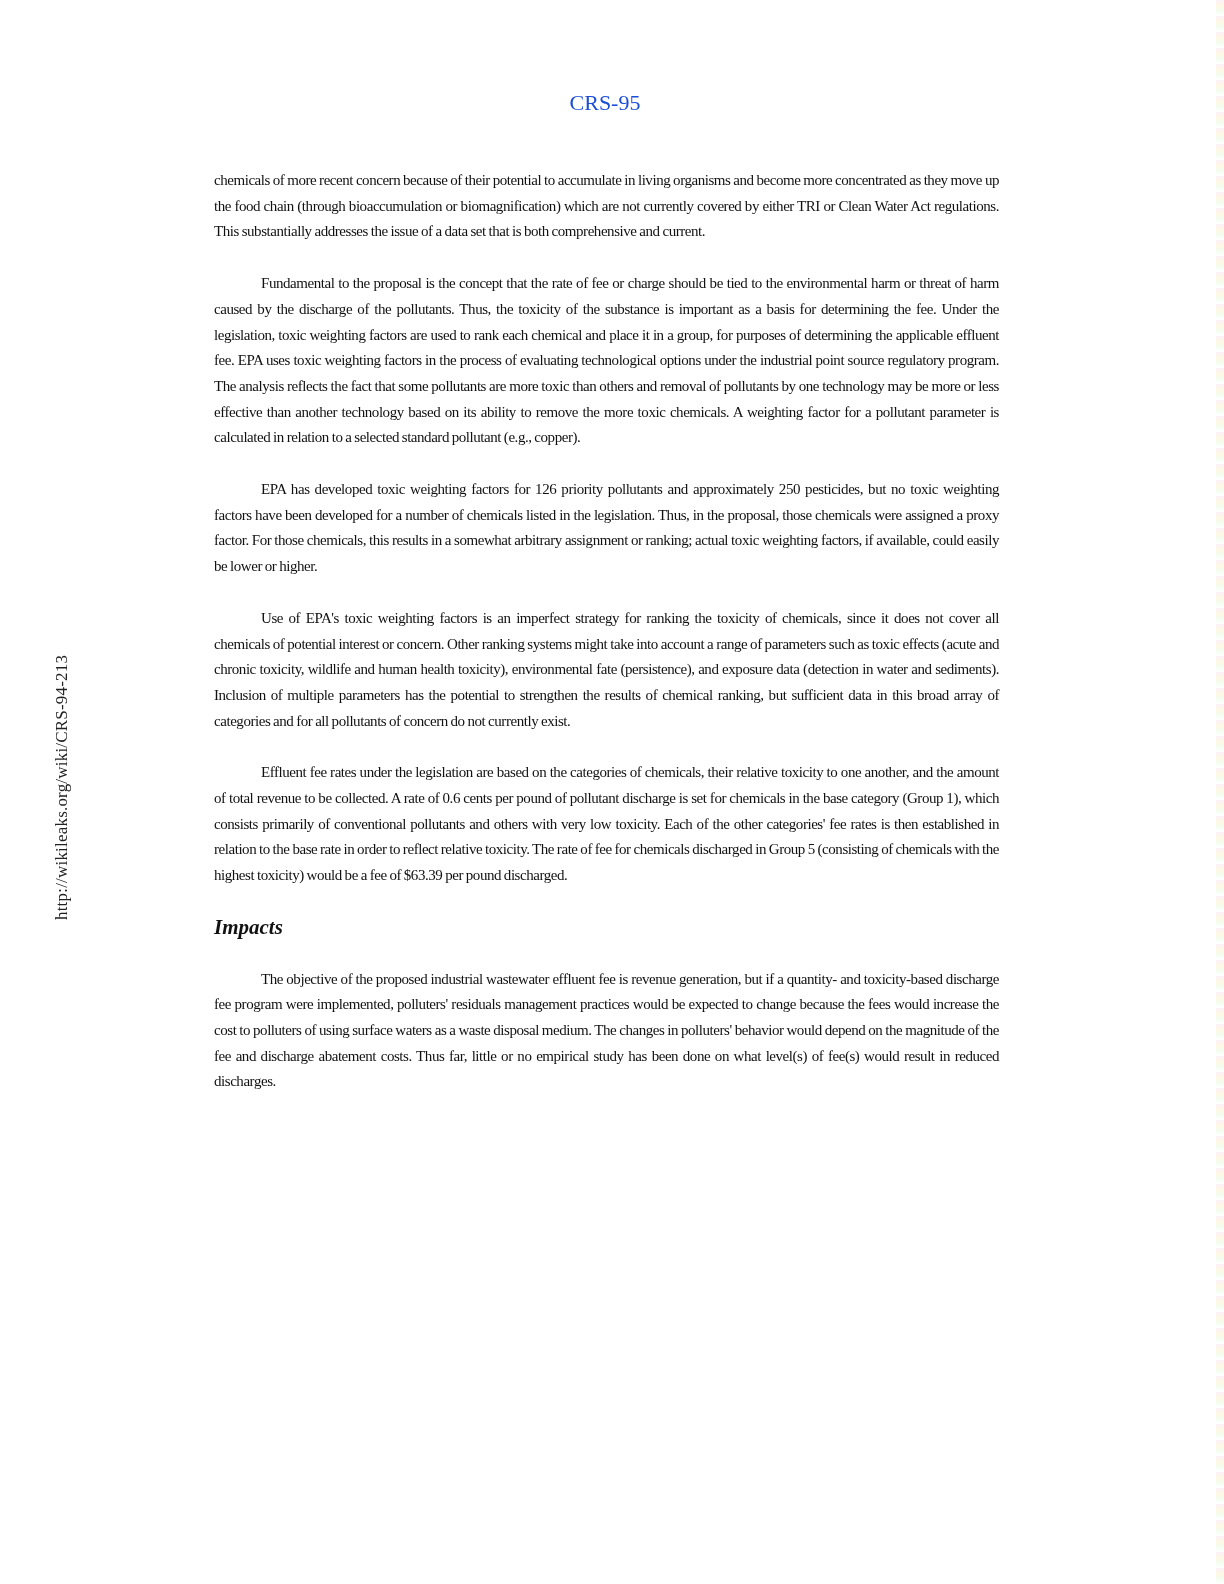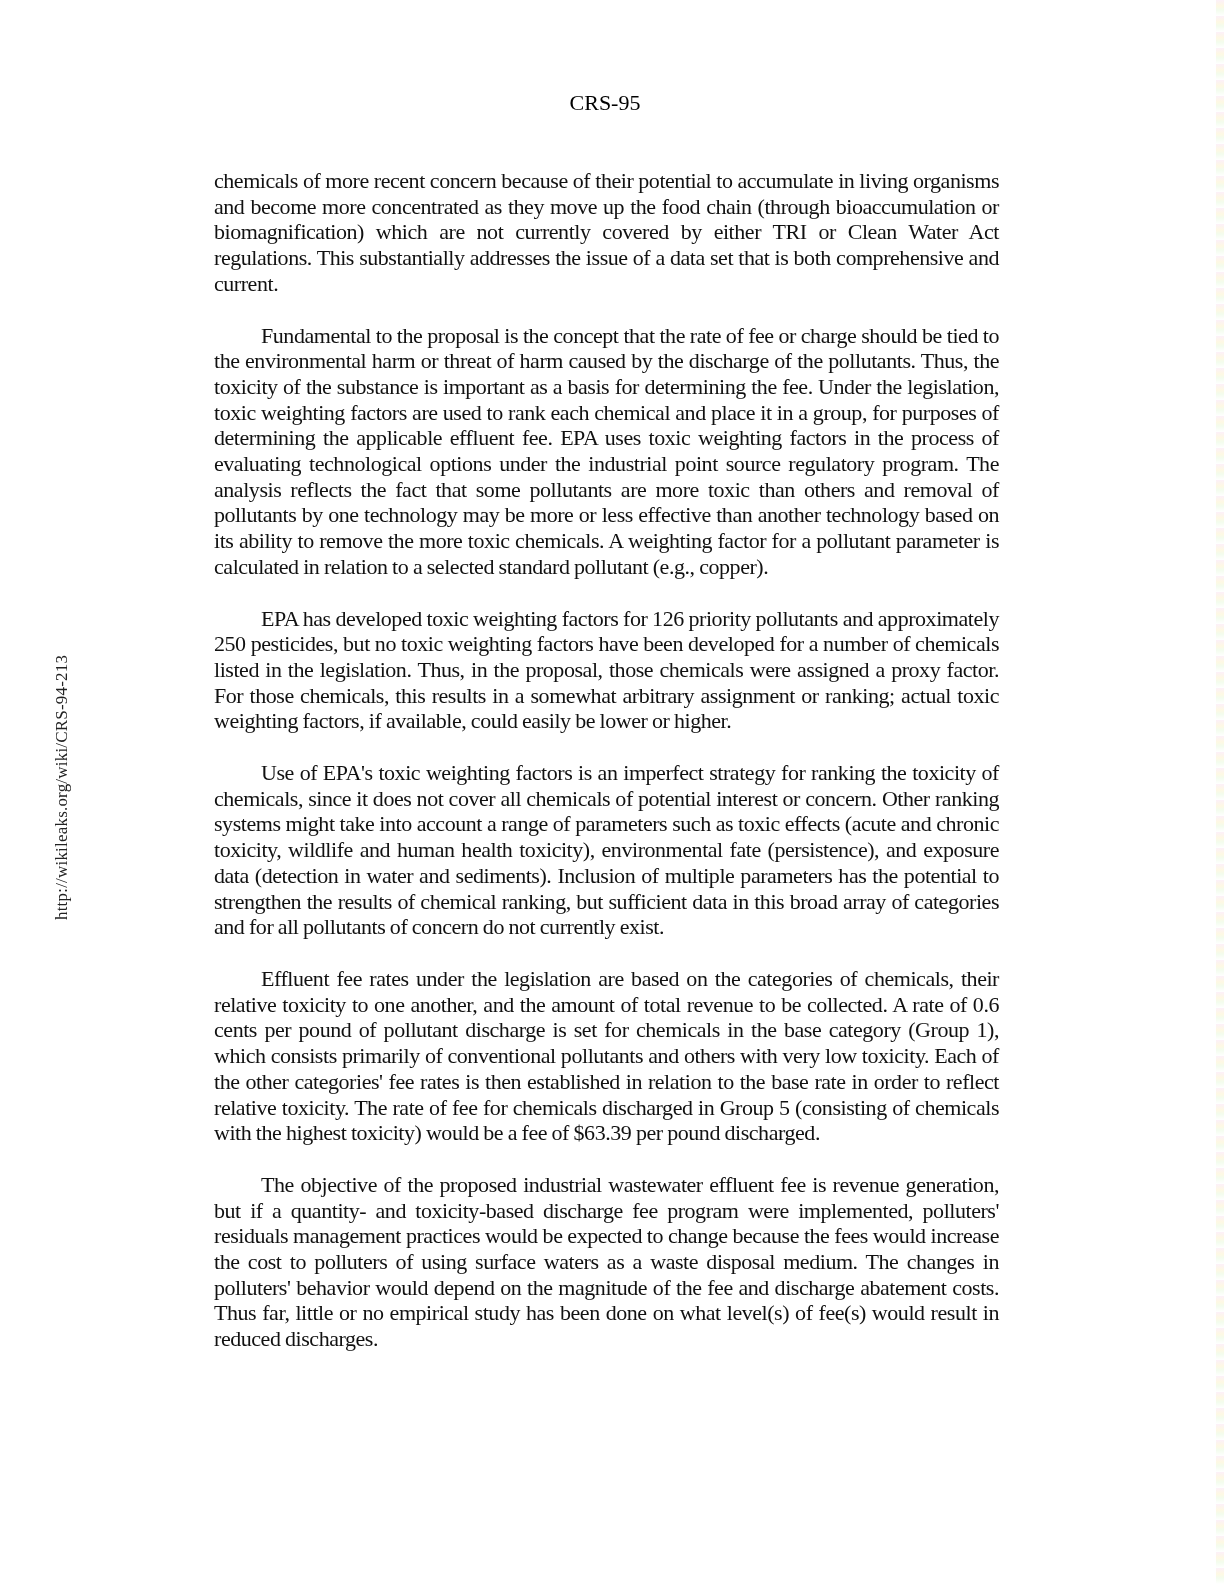--- a/index.html
+++ b/index.html
@@ -14,28 +14,28 @@
       opacity: 0.7;
     }
     .side-url {
       position: absolute; left: 52px; top: 920px;
       transform: rotate(-90deg); transform-origin: 0 0;
       font-size: 17px; letter-spacing: 0.2px; color: #222;
       white-space: nowrap;
     }
     .page-header {
       position: absolute; top: 90px; left: 0; width: 1210px; text-align: center;
-      font-size: 22px; color: #000000;
+      font-size: 22px; color: #1d4ed8;
     }
     .body-text {
       position: absolute; left: 214px; top: 168px; width: 785px;
     }
     .para {
       margin: 0 0 26px 0;
-      font-size: 22px; line-height: 25.7px; text-align: justify;
+      font-size: 15px; line-height: 25.7px; text-align: justify;
       letter-spacing: -0.45px; word-spacing: -0.5px;
     }
     .para.indent { text-indent: 47px; font-family: Liberation Serif, serif; }
     .section-heading {
       margin: 0 0 26px 0; font-size: 21px; line-height: 25.7px;
       font-weight: bold; font-style: italic;
     }
   </style>
 </head>
 <body>
@@ -45,14 +45,15 @@
 <div class="side-url">http://wikileaks.org/wiki/CRS-94-213</div>
 
 <div class="page-header">CRS-95</div>
 
 <div class="body-text">
   <p class="para">chemicals of more recent concern because of their potential to accumulate in living organisms and become more concentrated as they move up the food chain (through bioaccumulation or biomagnification) which are not currently covered by either TRI or Clean Water Act regulations. This substantially addresses the issue of a data set that is both comprehensive and current.</p>
   <p class="para indent">Fundamental to the proposal is the concept that the rate of fee or charge should be tied to the environmental harm or threat of harm caused by the discharge of the pollutants. Thus, the toxicity of the substance is important as a basis for determining the fee. Under the legislation, toxic weighting factors are used to rank each chemical and place it in a group, for purposes of determining the applicable effluent fee. EPA uses toxic weighting factors in the process of evaluating technological options under the industrial point source regulatory program. The analysis reflects the fact that some pollutants are more toxic than others and removal of pollutants by one technology may be more or less effective than another technology based on its ability to remove the more toxic chemicals. A weighting factor for a pollutant parameter is calculated in relation to a selected standard pollutant (e.g., copper).</p>
   <p class="para indent">EPA has developed toxic weighting factors for 126 priority pollutants and approximately 250 pesticides, but no toxic weighting factors have been developed for a number of chemicals listed in the legislation. Thus, in the proposal, those chemicals were assigned a proxy factor. For those chemicals, this results in a somewhat arbitrary assignment or ranking; actual toxic weighting factors, if available, could easily be lower or higher.</p>
   <p class="para indent">Use of EPA's toxic weighting factors is an imperfect strategy for ranking the toxicity of chemicals, since it does not cover all chemicals of potential interest or concern. Other ranking systems might take into account a range of parameters such as toxic effects (acute and chronic toxicity, wildlife and human health toxicity), environmental fate (persistence), and exposure data (detection in water and sediments). Inclusion of multiple parameters has the potential to strengthen the results of chemical ranking, but sufficient data in this broad array of categories and for all pollutants of concern do not currently exist.</p>
   <p class="para indent">Effluent fee rates under the legislation are based on the categories of chemicals, their relative toxicity to one another, and the amount of total revenue to be collected. A rate of 0.6 cents per pound of pollutant discharge is set for chemicals in the base category (Group 1), which consists primarily of conventional pollutants and others with very low toxicity. Each of the other categories' fee rates is then established in relation to the base rate in order to reflect relative toxicity. The rate of fee for chemicals discharged in Group 5 (consisting of chemicals with the highest toxicity) would be a fee of $63.39 per pound discharged.</p>
+  <h3 class="section-heading">Impacts</h3>
   <p class="para indent">The objective of the proposed industrial wastewater effluent fee is revenue generation, but if a quantity- and toxicity-based discharge fee program were implemented, polluters' residuals management practices would be expected to change because the fees would increase the cost to polluters of using surface waters as a waste disposal medium. The changes in polluters' behavior would depend on the magnitude of the fee and discharge abatement costs. Thus far, little or no empirical study has been done on what level(s) of fee(s) would result in reduced discharges.</p>
 </div>
 
 </body></html>

